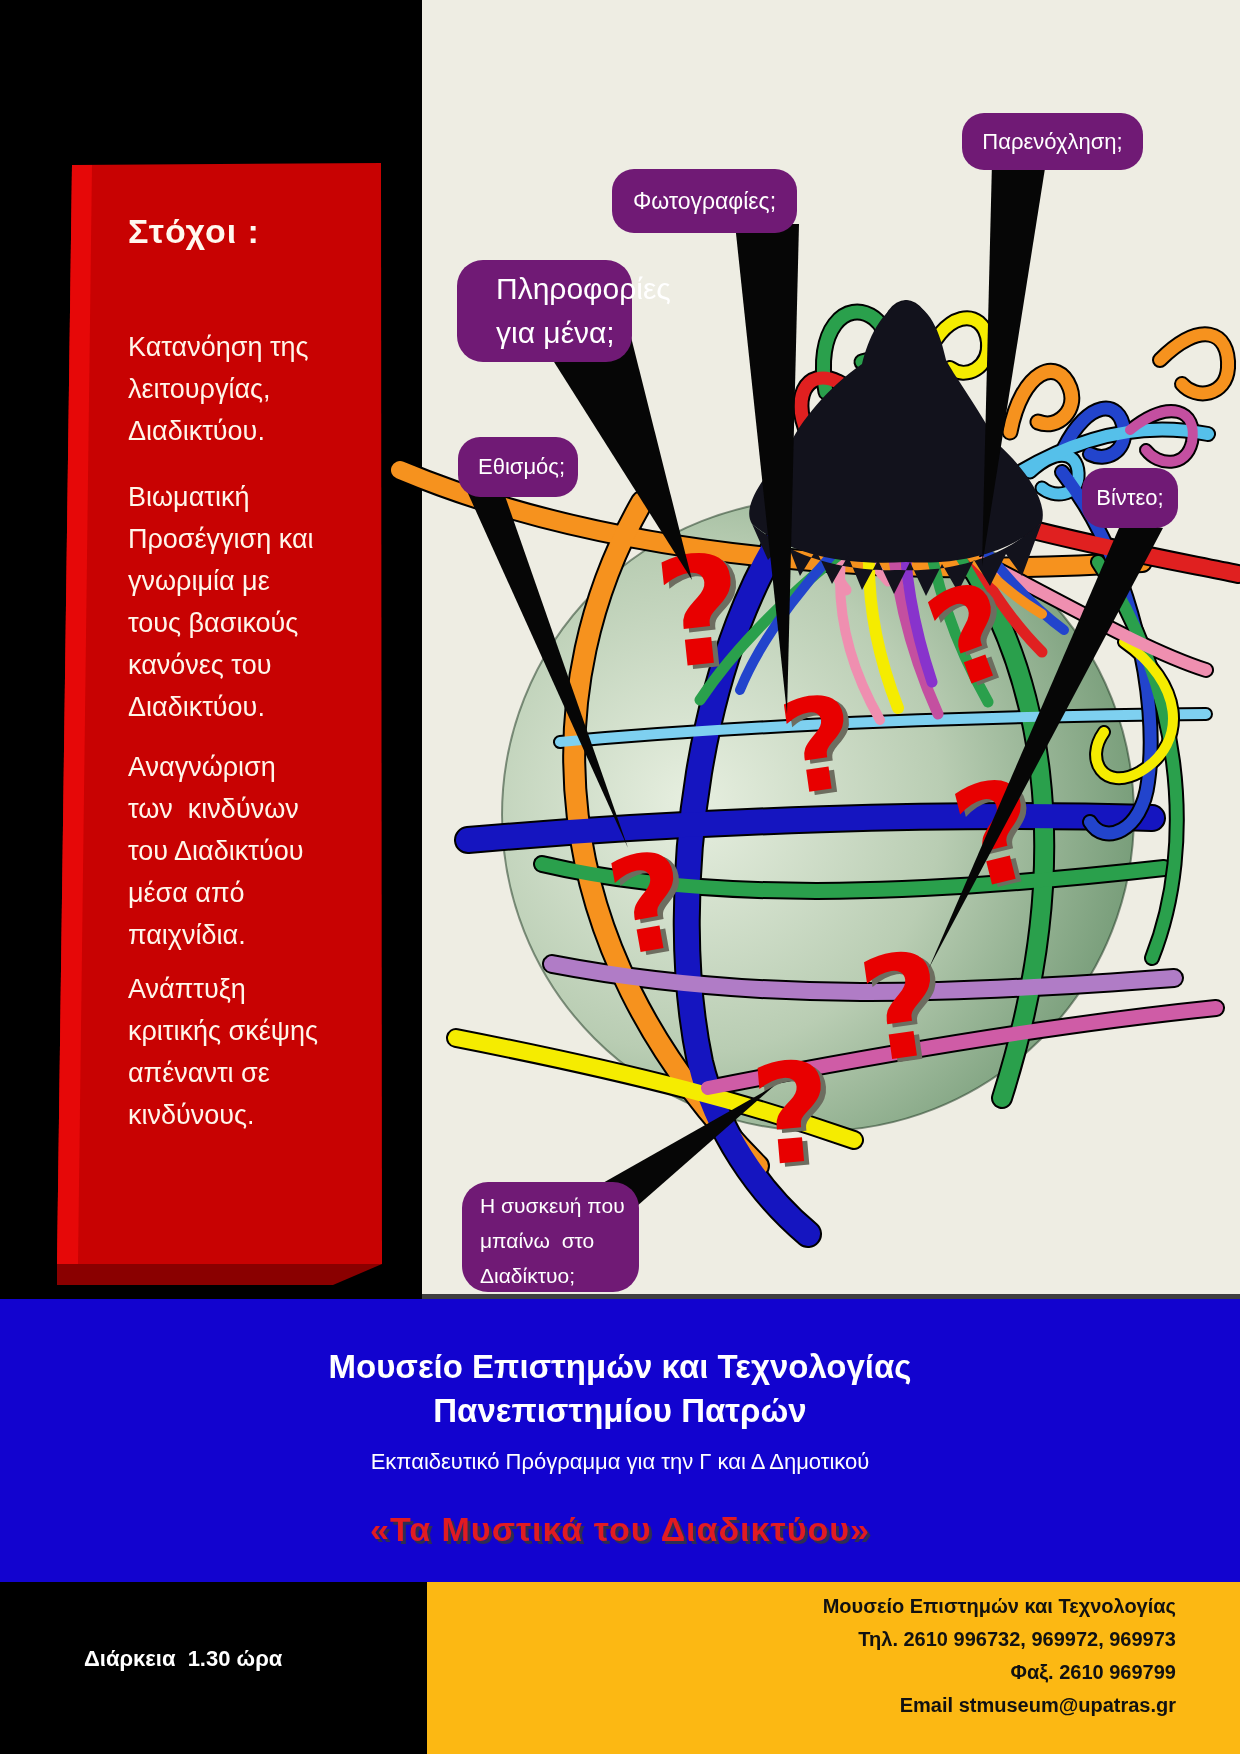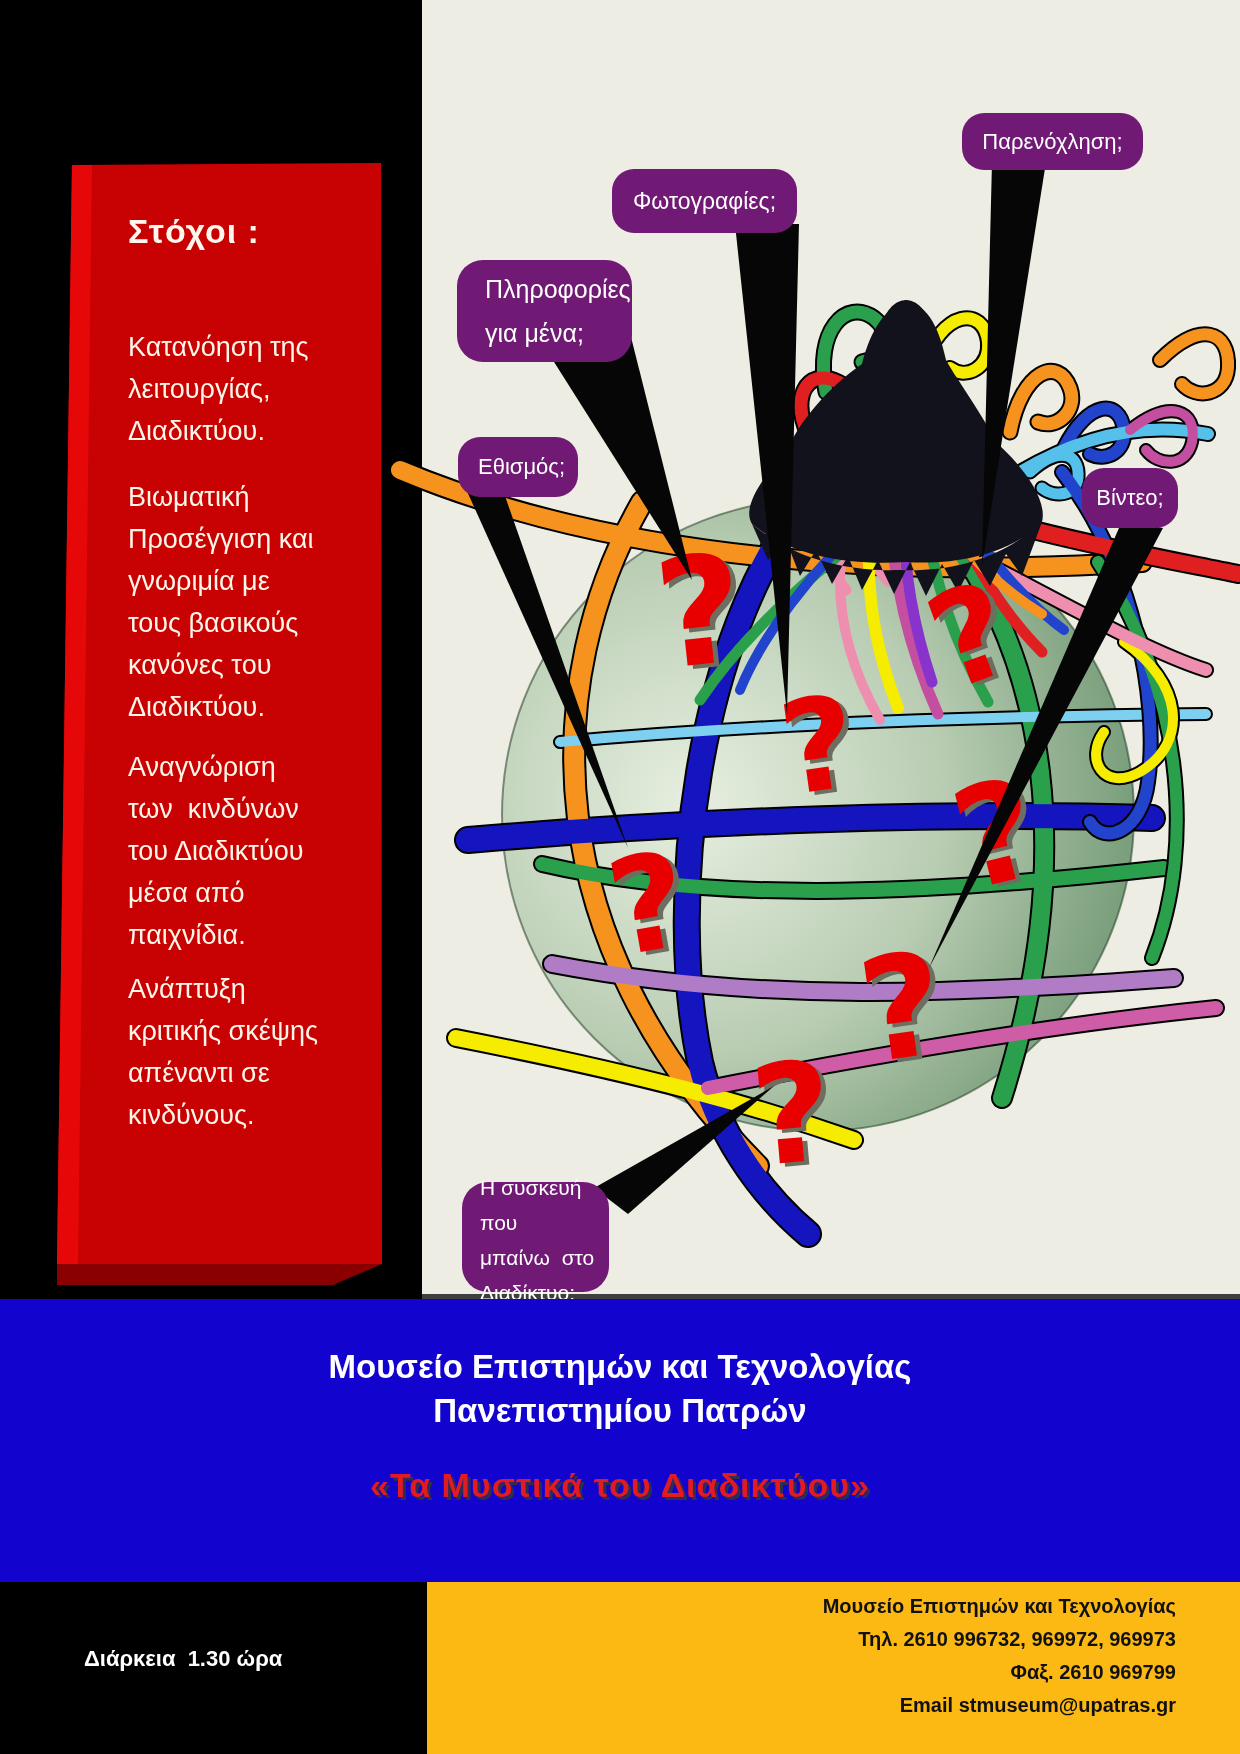--- a/index.html
+++ b/index.html
@@ -8,24 +8,24 @@
   #art{position:absolute;left:0;top:0;}
   
   .goals-title{position:absolute;left:128px;top:212px;color:#fff7ee;font-size:34px;font-weight:bold;letter-spacing:1px;}
   .goal-p{position:absolute;left:128px;width:240px;color:#fff6ea;font-size:27px;line-height:42px;white-space:pre-wrap;}
   #gp0{top:326px;} #gp1{top:476px;} #gp2{top:746px;} #gp3{top:968px;}
   
   .callout{position:absolute;background:#701a75;color:#ffffff;border-radius:22px;
            font-size:22px;display:flex;flex-direction:column;justify-content:center;white-space:pre-wrap;}
   #co-photos{left:612px;top:169px;width:185px;height:64px;text-align:center;font-size:23px;}
   #co-harass{left:962px;top:113px;width:181px;height:57px;text-align:center;}
-  #co-info{left:457px;top:260px;width:175px;height:102px;padding-left:28px;box-sizing:border-box;line-height:44px;font-size:25px;border-radius:26px;}
+  #co-info{left:457px;top:260px;width:175px;height:102px;padding-left:39px;box-sizing:border-box;line-height:44px;font-size:30px;border-radius:26px;}
   #co-addict{left:458px;top:437px;width:120px;height:60px;padding-left:20px;box-sizing:border-box;}
   #co-video{left:1082px;top:468px;width:96px;height:60px;text-align:center;}
-  #co-device{left:462px;top:1182px;width:147px;height:110px;padding:6px 0 0 18px;box-sizing:border-box;line-height:35px;font-size:21px;border-radius:26px;}
+  #co-device{left:462px;top:1182px;width:177px;height:110px;padding:6px 0 0 18px;box-sizing:border-box;line-height:35px;font-size:21px;border-radius:26px;}
   
   #blue-band{position:absolute;left:0;top:1299px;width:1240px;height:283px;background:#1203cf;
              text-align:center;color:#ffffff;box-sizing:border-box;padding-top:46px;}
   .bb1{font-size:33px;font-weight:bold;line-height:44px;}
   .bb2{font-size:33px;font-weight:bold;line-height:44px;}
   .bb3{font-size:22px;line-height:30px;margin-top:14px;}
   .bb4{font-size:34px;font-weight:bold;line-height:52px;margin-top:26px;color:#e11b22;
        text-shadow:3px 3px 0 #2e2e52;letter-spacing:1px;}
   
   #gold-panel{position:absolute;left:427px;top:1582px;width:813px;height:172px;background:#fcb813;
@@ -192,20 +192,21 @@
 για μένα;</div>
   <div class="callout" id="co-addict">Εθισμός;</div>
   <div class="callout" id="co-video">Βίντεο;</div>
   <div class="callout" id="co-device">Η συσκευή που
 μπαίνω  στο
 Διαδίκτυο;</div>
 
   <div id="blue-band">
     <div class="bb1">Μουσείο  Επιστημών και Τεχνολογίας</div>
     <div class="bb2">Πανεπιστημίου Πατρών</div>
+    <div class="bb3">Εκπαιδευτικό Πρόγραμμα για την Γ και Δ Δημοτικού</div>
     <div class="bb4">«Τα Μυστικά του Διαδικτύου»</div>
   </div>
 
   <div id="duration">Διάρκεια  1.30 ώρα</div>
   <div id="gold-panel">
     <div class="contact-line">Μουσείο Επιστημών και Τεχνολογίας</div>
     <div class="contact-line">Τηλ. 2610 996732, 969972, 969973</div>
     <div class="contact-line">Φαξ. 2610 969799</div>
     <div class="contact-line">Email stmuseum@upatras.gr</div>
   </div>

